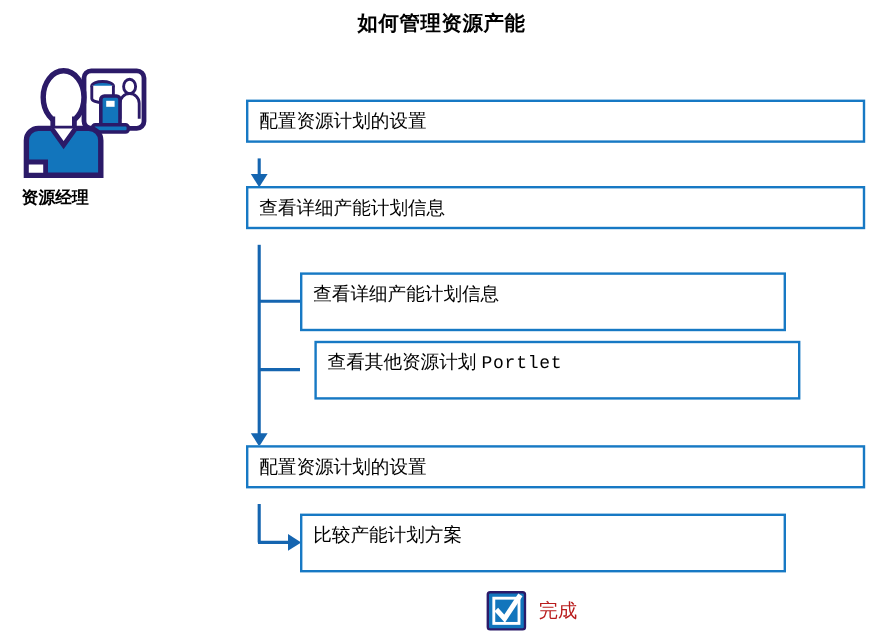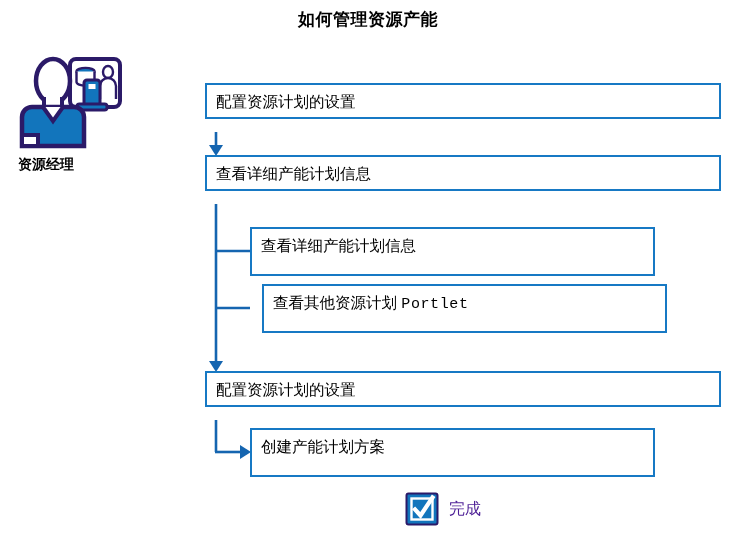--- a/index.html
+++ b/index.html
@@ -101,21 +101,21 @@
     align-items: center;
     gap: 10px;
   }
   .done-icon {
     display: block;
     width: 34px;
     height: 34px;
   }
   .done-label {
     font-size: 16px;
-    color: #4c1d95;
+    color: #b91c1c;
     text-align: right;
   }
 </style>
 </head>
 <body>
 
 <div class="page-title">如何管理资源产能</div>
 
 <div class="role-block">
   <svg class="role-icon" viewBox="0 0 110 98">
@@ -176,21 +176,21 @@
 <div class="step-box level-1 b1">配置资源计划的设置</div>
 
 <div class="step-box level-1 b2">查看详细产能计划信息</div>
 
 <div class="step-box level-2 b3">查看详细产能计划信息</div>
 
 <div class="step-box level-2 b4"><span>查看其他资源计划 </span><span class="mono-token">Portlet</span></div>
 
 <div class="step-box level-1 b5">配置资源计划的设置</div>
 
-<div class="step-box level-2 b6">创建产能计划方案</div>
+<div class="step-box level-2 b6">比较产能计划方案</div>
 
 <div class="done-row">
   <svg class="done-icon" viewBox="0 0 34 34">
     <rect x="1.5" y="1.5" width="31" height="31" rx="2" ry="2" fill="#1275bc" stroke="#2b1a68" stroke-width="2"></rect>
     <rect x="6.5" y="6.5" width="21" height="21" fill="none" stroke="#ffffff" stroke-width="2.4"></rect>
     <path d="M10 17.5 L15.5 23.5 L27.5 5.5" fill="none" stroke="#ffffff" stroke-width="4.2" stroke-linecap="square" stroke-linejoin="miter"></path>
   </svg>
   <div class="done-label">完成</div>
 </div>
 

